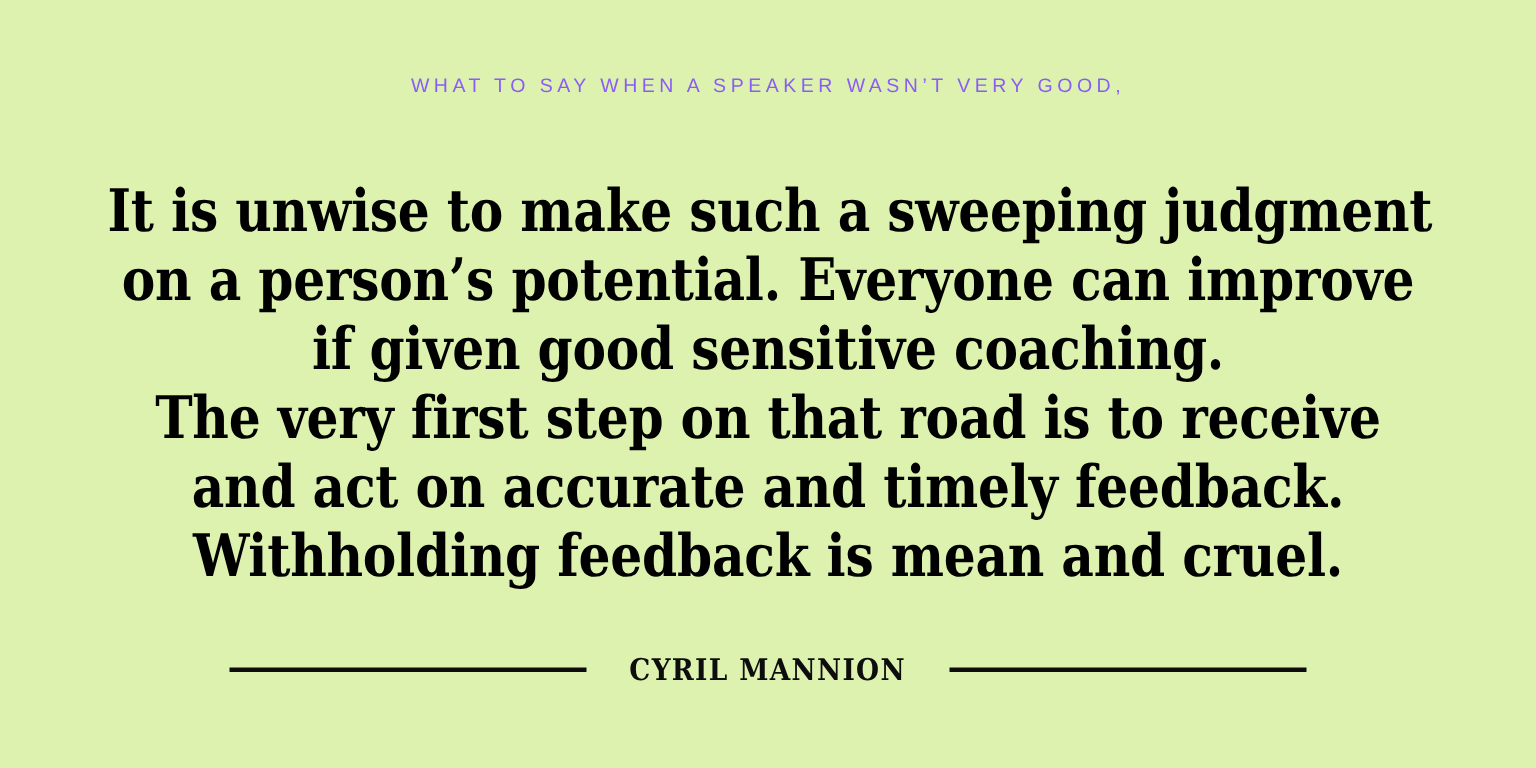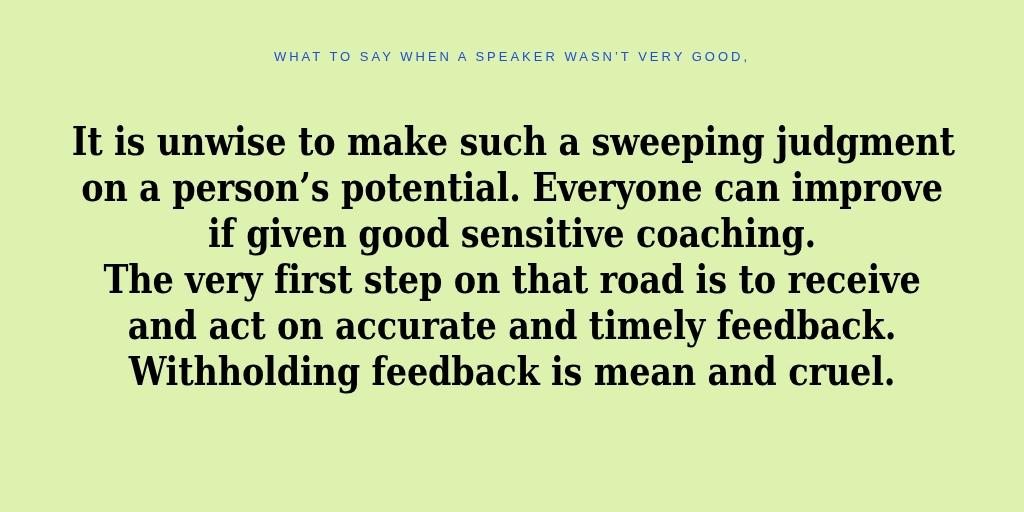--- a/index.html
+++ b/index.html
@@ -24,21 +24,21 @@
     align-items: center;
   }
 
   
   #kicker {
     position: absolute;
     top: 47px;
     left: 0;
     right: 0;
     text-align: center;
-    color: #1d4ed8;
+    color: #8b5cf6;
     font-family: "Liberation Sans", sans-serif;
     font-size: 13px;
     font-weight: 400;
     letter-spacing: 3.0px;
     line-height: 20px;
     text-transform: uppercase;
     white-space: nowrap;
   }
   #kicker .kicker-line {
     display: block;
@@ -108,14 +108,19 @@
 
   <div id="quote-body">
     <span class="quote-line">It is unwise to make such a sweeping judgment</span>
     <span class="quote-line">on a person’s potential. Everyone can improve</span>
     <span class="quote-line">if given good sensitive coaching.</span>
     <span class="quote-line">The very first step on that road is to receive</span>
     <span class="quote-line">and act on accurate and timely feedback.</span>
     <span class="quote-line">Withholding feedback is mean and cruel.</span>
   </div>
 
+  <div id="attribution-row">
+    <span class="rule"></span>
+    <span id="attribution-name">CYRIL MANNION</span>
+    <span class="rule"></span>
+  </div>
 
 </div>
 
 </body></html>

